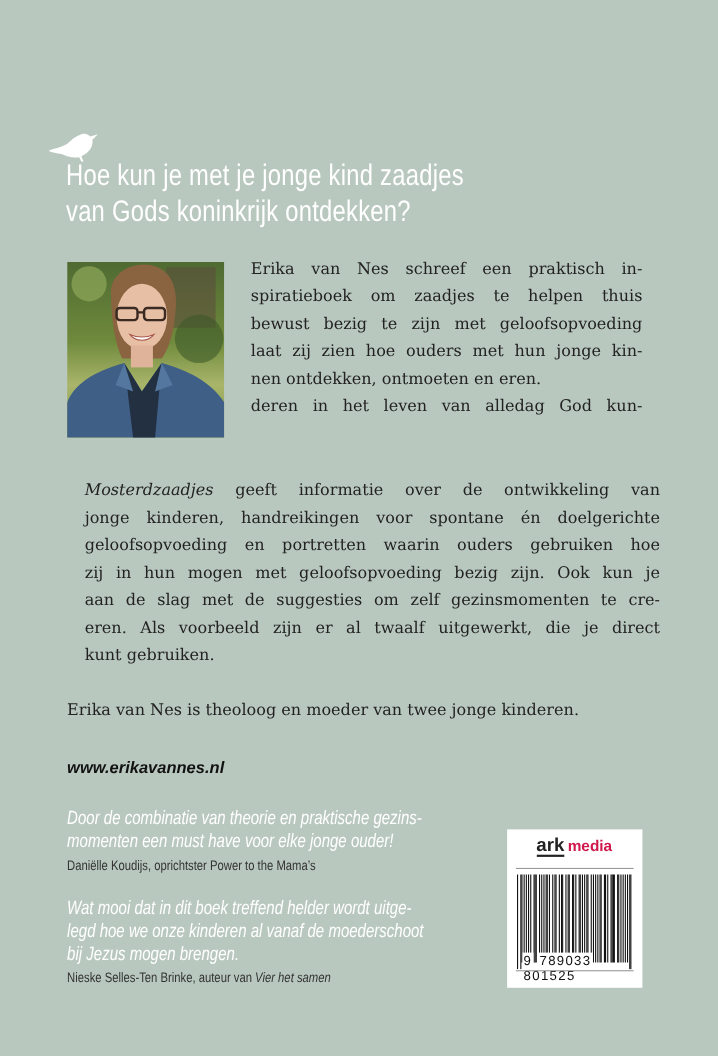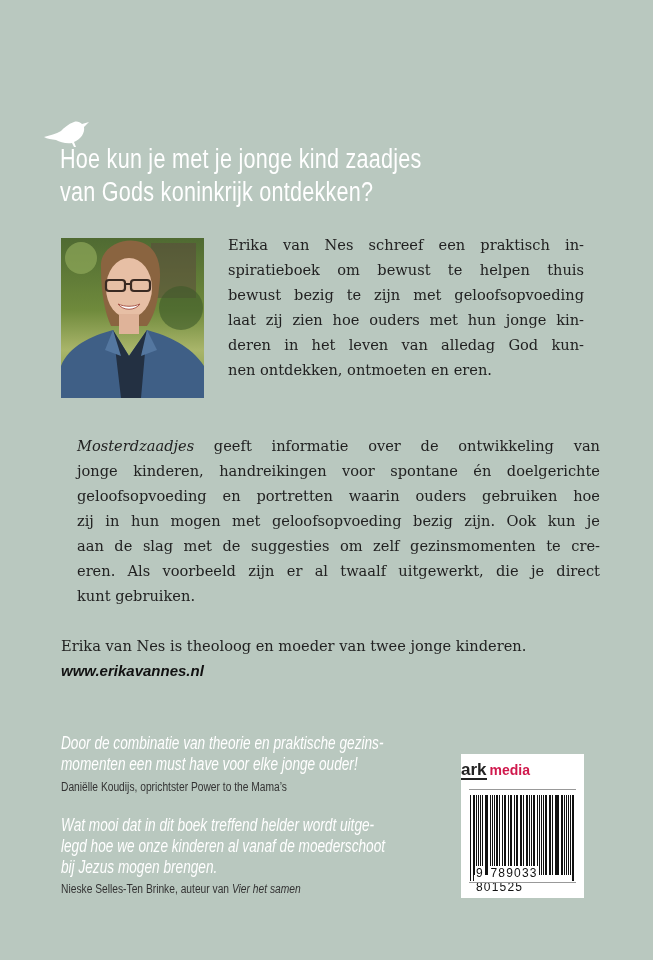--- a/index.html
+++ b/index.html
@@ -10,30 +10,30 @@
     transform: scaleX(0.8); transform-origin: left top; letter-spacing: 0.3px; white-space: nowrap; }
   .heading div { white-space: nowrap; }
   .bird { left: 44px; top: 119px; width: 46px; height: 28px; }
   .photo { left: 61px; top: 238px; width: 143px; height: 160px; overflow: hidden; }
   .serif { font-family: "DejaVu Serif", serif; color: #222; font-size: 14.6px; line-height: 25px; }
   .p1 { left: 228px; top: 232px; width: 356px; }
   .p2 { left: 77px; top: 433px; width: 523px; }
   .p3 { left: 61px; top: 633px; width: 560px; }
   .line { display: block; text-align: justify; text-align-last: justify; white-space: nowrap; }
   .line.last { text-align-last: left; }
-  .url { font-family: "Liberation Sans", sans-serif; font-weight: bold; font-style: italic; font-size: 15px; color: #111; }
+  .url { font-family: "Liberation Sans", sans-serif; font-weight: bold; font-style: italic; font-size: 15px; color: #111; margin-top: 28px; }
   .quote { color: #ffffff; font-family: "Liberation Sans", sans-serif; font-style: italic; font-size: 17.5px; line-height: 21px;
     transform: scaleX(0.78); transform-origin: left top; white-space: nowrap; }
   .attrib { color: #333; font-family: "Liberation Sans", sans-serif; font-size: 12.5px; transform: scaleX(0.82); transform-origin: left top; white-space: nowrap; }
   .q1 { left: 61px; top: 733px; }
   .a1 { left: 61px; top: 780px; }
   .q2 { left: 61px; top: 815px; }
   .a2 { left: 61px; top: 882px; }
   .barcode-box { left: 461px; top: 754px; width: 123px; height: 144px; background: #ffffff; }
-  .publisher { position: absolute; left: 0; top: 7px; width: 122px; text-align: left; font-family: "Liberation Sans", sans-serif; font-weight: bold; }
+  .publisher { position: absolute; left: 0; top: 7px; width: 122px; text-align: center; font-family: "Liberation Sans", sans-serif; font-weight: bold; }
   .ark { font-size: 17px; color: #222; border-bottom: 2px solid #222; line-height: 16px; display: inline-block; }
   .media { font-size: 14px; color: #d0184c; margin-left: 3px; }
   .rule { position: absolute; left: 8px; width: 107px; height: 1px; background: #999; }
   .bars { position: absolute; left: 9px; top: 41px; width: 105px; height: 80px; display: flex; align-items: stretch; }
   .bars span { display: block; background: #111; }
   .isbn { position: absolute; left: 14px; top: 112px; width: 117px; font-family: "Liberation Sans", sans-serif; font-size: 12px; color: #111; background: transparent; letter-spacing: 1.2px; }
   .isbn span.n { background: #fff; padding: 0 1px; }
 </style>
 </head>
 <body>
@@ -76,25 +76,25 @@
 
     <path d="M0 160 L0 128 C8 108 30 98 52 92 L68 118 L86 92 C108 98 130 108 143 128 L143 160 Z" fill="#3f5f86"></path>
     <path d="M52 92 L60 160 L80 160 L86 92 L68 118 Z" fill="#233042"></path>
     <path d="M52 92 L44 112 L60 118 Z" fill="#5477a0"></path>
     <path d="M86 92 L96 112 L80 118 Z" fill="#5477a0"></path>
   </svg>
 </div>
 
 <div class="abs serif p1">
   <span class="line">Erika van Nes schreef een praktisch in-</span>
-  <span class="line">spiratieboek om bewust te helpen thuis</span>
+  <span class="line">spiratieboek om zaadjes te helpen thuis</span>
   <span class="line">bewust bezig te zijn met geloofsopvoeding</span>
   <span class="line">laat zij zien hoe ouders met hun jonge kin-</span>
+  <span class="line last">nen ontdekken, ontmoeten en eren.</span>
   <span class="line">deren in het leven van alledag God kun-</span>
-  <span class="line last">nen ontdekken, ontmoeten en eren.</span>
 </div>
 
 <div class="abs serif p2">
   <span class="line"><i>Mosterdzaadjes</i><span> geeft informatie over de ontwikkeling van</span></span>
   <span class="line">jonge kinderen, handreikingen voor spontane én doelgerichte</span>
   <span class="line">geloofsopvoeding en portretten waarin ouders gebruiken hoe</span>
   <span class="line">zij in hun mogen met geloofsopvoeding bezig zijn. Ook kun je</span>
   <span class="line">aan de slag met de suggesties om zelf gezinsmomenten te cre-</span>
   <span class="line">eren. Als voorbeeld zijn er al twaalf  uitgewerkt, die je direct</span>
   <span class="line last">kunt gebruiken.</span>

